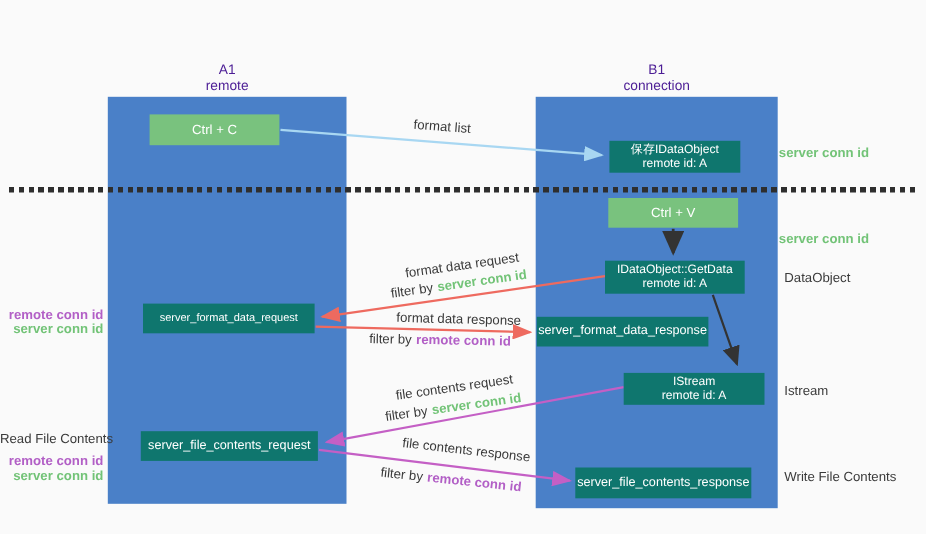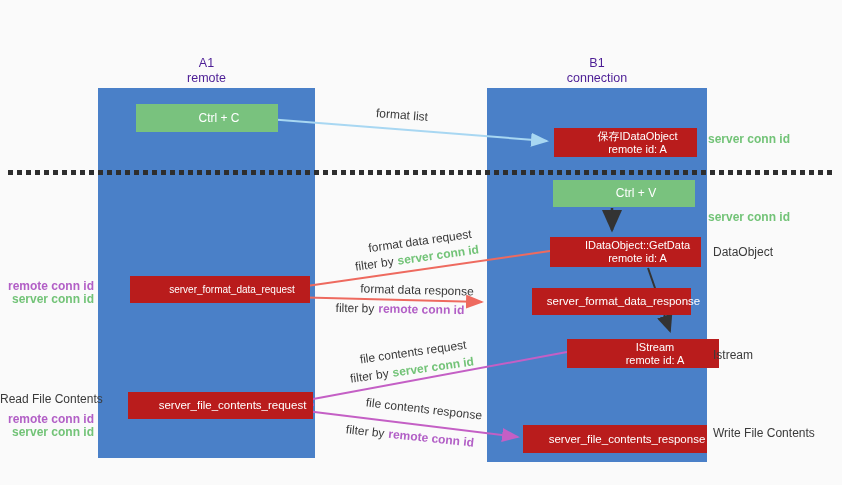--- a/index.html
+++ b/index.html
@@ -26,32 +26,32 @@
   .col-header.b1{left:487px;top:56px;width:220px;}
 
   .dotted{
     position:absolute;left:8px;top:170px;width:824px;height:5px;
     background:repeating-linear-gradient(to right,#2e2e2e 0 5px,transparent 5px 9px);
   }
 
   .node{
     position:absolute;display:flex;flex-direction:column;
     align-items:center;justify-content:center;
-    color:#fff;text-align:center;font-size:11px;line-height:13px;padding-left:24px;
+    color:#fff;text-align:center;font-size:11px;line-height:13px;
   }
   .node.green{background:#79c27e;font-size:12px;}
-  .node.orange{background:#b91c1c;}
+  .node.orange{background:#0f766e;}
   .node span{display:block;}
 
   .n-ctrlc{left:136px;top:104px;width:118px;height:28px;}
   .n-saveobj{left:554px;top:128px;width:119px;height:29px;}
   .n-ctrlv{left:553px;top:180px;width:118px;height:27px;}
   .n-getdata{left:550px;top:237px;width:127px;height:30px;}
   .n-fmtreq{left:130px;top:276px;width:156px;height:27px;font-size:10px;}
-  .n-fmtres{left:488px;top:288px;width:135px;height:27px;font-size:11.5px;margin-left:44px;}
+  .n-fmtres{left:488px;top:288px;width:156px;height:27px;font-size:11.5px;}
   .n-istream{left:567px;top:339px;width:128px;height:29px;}
   .n-filereq{left:128px;top:392px;width:161px;height:27px;font-size:11.5px;}
   .n-fileres{left:523px;top:425px;width:160px;height:28px;font-size:11.5px;}
 
   svg.arrows{position:absolute;left:0;top:0;pointer-events:none;}
 
   .lbl{
     position:absolute;font-size:12px;color:#3a3a3a;white-space:nowrap;
     transform:translate(-50%,-50%) rotate(var(--r,0deg));
   }

